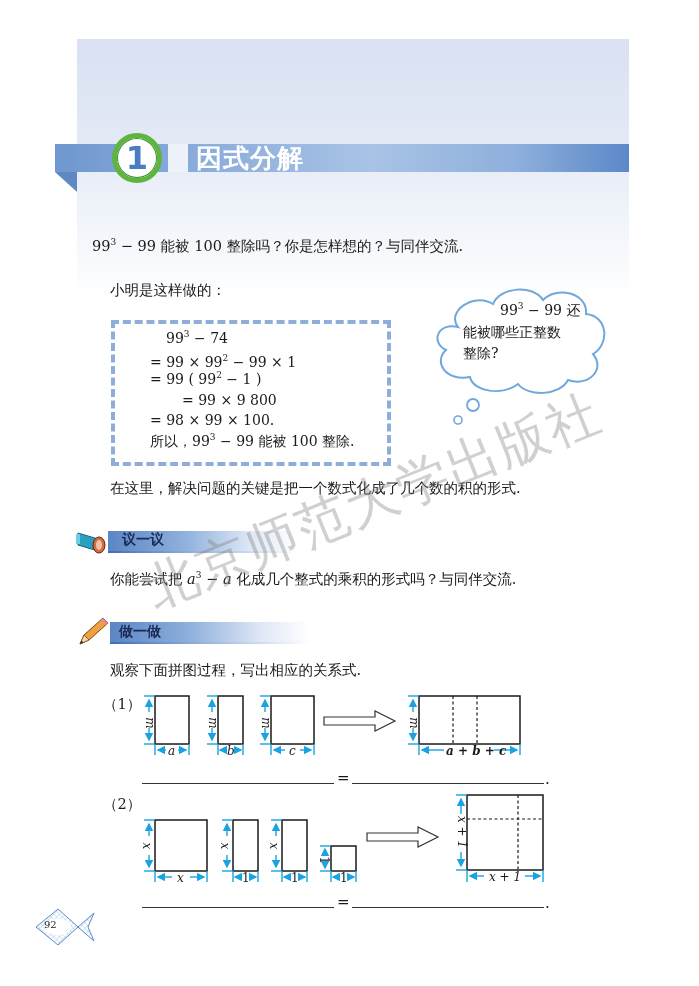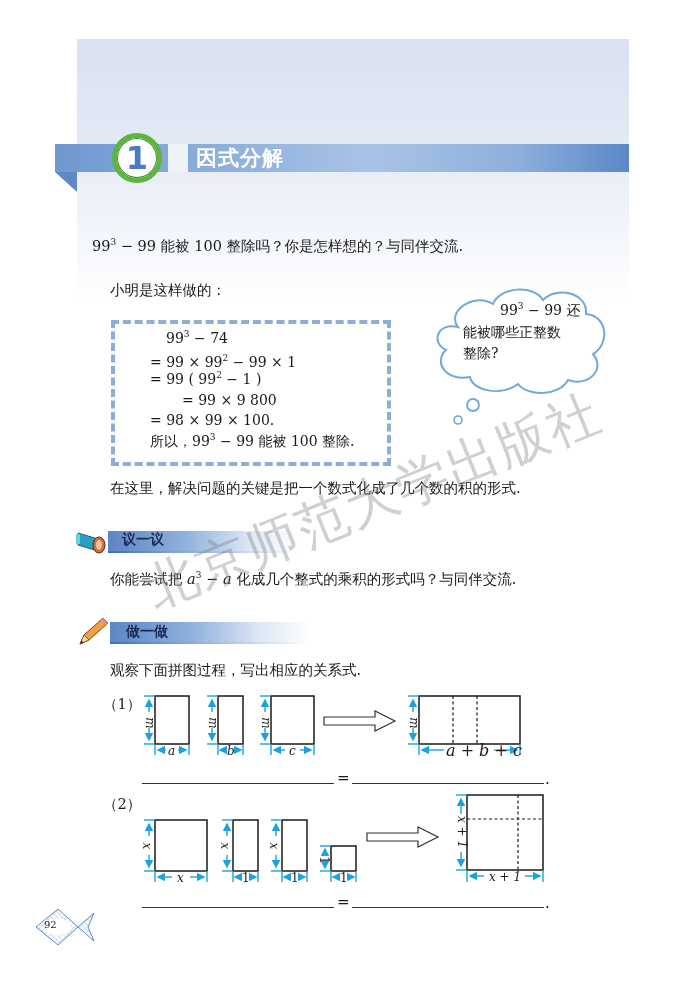--- a/index.html
+++ b/index.html
@@ -24,21 +24,21 @@
   .title-circle {
     position:absolute; left:112px; top:133px; width:50px; height:50px;
     border-radius:50%; border:5px solid #5db53f; background:#ffffff;
     box-sizing:border-box; display:flex; align-items:center; justify-content:center;
     box-shadow:0 0 0 1px #3e8f2c inset;
   }
   .title-num { font-family:"DejaVu Sans",sans-serif; font-weight:bold; font-size:32px; color:#4a7cc4; line-height:1; }
   .title-gap { position:absolute; left:168px; top:144px; width:20px; height:28px; background:#ffffff; opacity:0.85; }
   .title-text {
     position:absolute; left:196px; top:145px; font-family:"DejaVu Sans",sans-serif;
-    font-weight:bold; font-size:21px; color:#ffffff; letter-spacing:1px; line-height:26px;
+    font-weight:bold; font-size:26px; color:#ffffff; letter-spacing:1px; line-height:26px;
   }
   .p { position:absolute; font-size:14.5px; line-height:20px; white-space:nowrap; }
   sup { font-size:9px; vertical-align:6px; line-height:0; }
   .it { font-style:italic; }
   .dashbox {
     position:absolute; left:111px; top:320px; width:280px; height:146px;
     border:4px dashed #8eadd8; box-sizing:border-box;
   }
   .calc { position:absolute; font-size:14px; line-height:20.5px; white-space:nowrap; }
   .cloud { position:absolute; left:432px; top:285px; width:175px; height:115px; }
@@ -128,21 +128,21 @@
 </div>
 
 <svg style="position:absolute; left:74px; top:614px;" width="36" height="36" viewBox="0 0 36 36">
   <polygon points="6,30 10,21 29,4 34,9 15,26" fill="#f0a040" stroke="#7a4a10" stroke-width="1"></polygon>
   <polygon points="29,4 34,9 32,11 27,6" fill="#e28aa0"></polygon>
   <polygon points="6,30 10,21 15,26" fill="#f3d9b0" stroke="#7a4a10" stroke-width="0.8"></polygon>
   <polygon points="6,30 7.5,26.5 9.5,28.5" fill="#333"></polygon>
 </svg>
 <div class="sec-bar" style="left:110px; top:622px; width:200px;"></div>
 <div class="sec-bar-line" style="left:110px; top:642px; width:200px;"></div>
-<div class="sec-label" style="left:126px; top:621px;">做一做</div>
+<div class="sec-label" style="left:119px; top:621px;">做一做</div>
 <div class="p" style="left:110px; top:660px;">观察下面拼图过程，写出相应的关系式.</div>
 
 <div class="p" style="left:103px; top:694px;">（1）</div>
 <svg class="fig" width="699" height="986" style="pointer-events:none;">
   <defs>
     <marker id="ah" markerWidth="6" markerHeight="6" refX="5" refY="3" orient="auto">
       <path d="M0,0 L6,3 L0,6 Z" fill="#1aa3e0"></path>
     </marker>
   </defs>
   <g stroke="#1a1a1a" stroke-width="1.5" fill="none">
@@ -254,21 +254,21 @@
   </g>
 </svg>
 
 <div class="p it" style="left:144px; top:713px; font-size:12px; transform:rotate(90deg);">m</div>
 <div class="p it" style="left:168px; top:741px; font-size:12px;">a</div>
 <div class="p it" style="left:207px; top:713px; font-size:12px; transform:rotate(90deg);">m</div>
 <div class="p it" style="left:227px; top:741px; font-size:12px;">b</div>
 <div class="p it" style="left:260px; top:713px; font-size:12px; transform:rotate(90deg);">m</div>
 <div class="p it" style="left:289px; top:741px; font-size:12px;">c</div>
 <div class="p it" style="left:408px; top:713px; font-size:12px; transform:rotate(90deg);">m</div>
-<div class="p it" style="left:446px; top:741px; font-size:16px;">a + b + c</div>
+<div class="p it" style="left:446px; top:741px; font-size:12px;font-weight:bold;">a + b + c</div>
 
 <div class="blank-line" style="left:142px; top:783px; width:192px;"></div>
 <div class="eq" style="left:337px; top:769px;">=</div>
 <div class="blank-line" style="left:352px; top:783px; width:192px;"></div>
 <div class="dot" style="left:545px; top:770px;">.</div>
 
 <div class="p" style="left:103px; top:794px;">（2）</div>
 <div class="p it" style="left:144px; top:836px; font-size:12px; transform:rotate(90deg);">x</div>
 <div class="p it" style="left:177px; top:868px; font-size:12px;">x</div>
 <div class="p it" style="left:222px; top:836px; font-size:12px; transform:rotate(90deg);">x</div>

